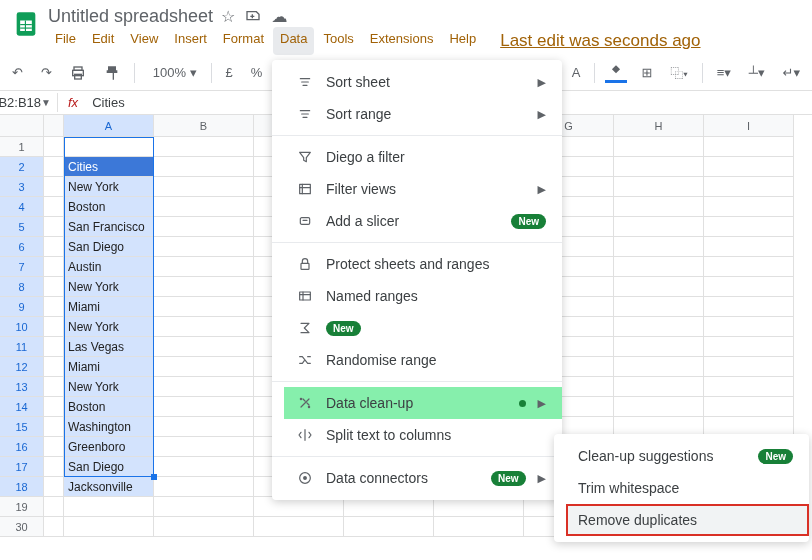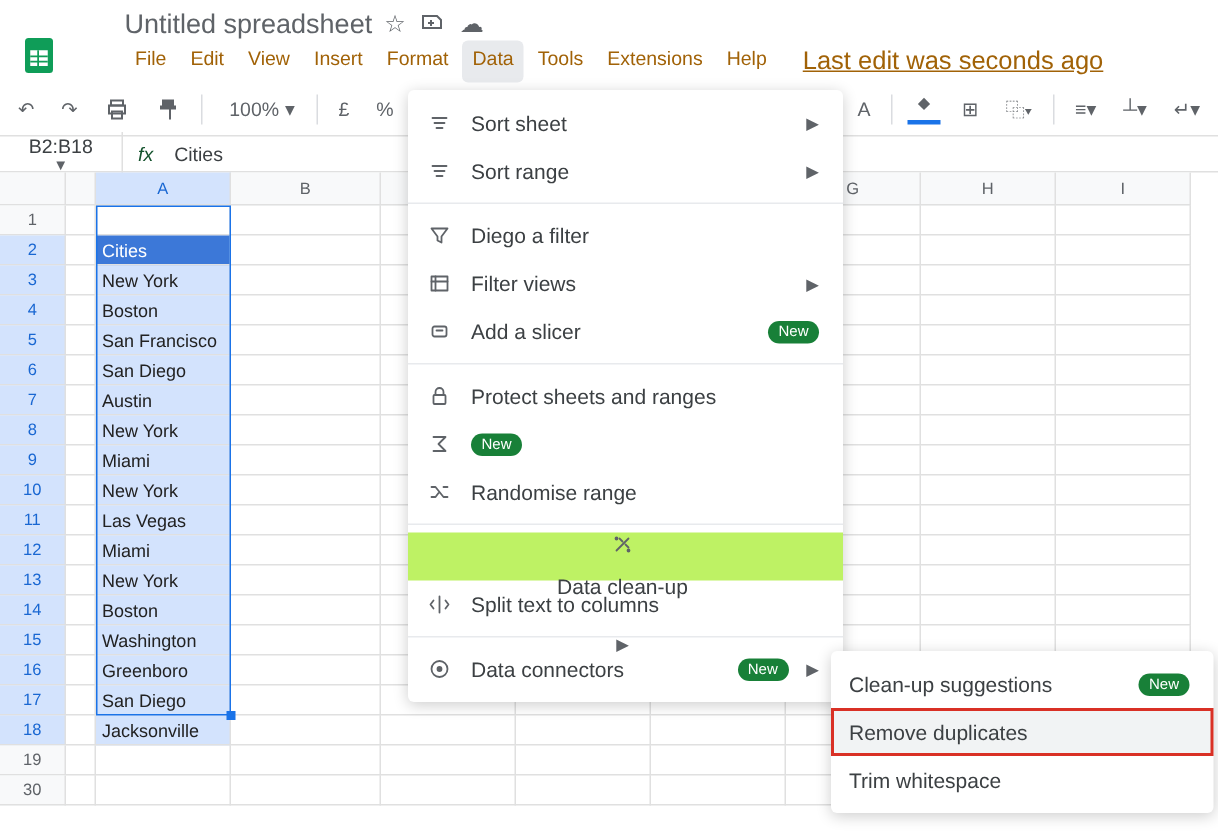--- a/index.html
+++ b/index.html
@@ -1,59 +1,59 @@
 <!DOCTYPE html>
 <html><head>
 <meta charset="utf-8">
 <style>
 * { box-sizing: border-box; margin: 0; padding: 0; font-family: "Google Sans", Arial, sans-serif; }
 body { background: #fff; width: 812px; height: 560px; overflow: hidden; position: relative; font-size: 13px; color: #3c4043; }
 
 
-.header { display: flex; align-items: flex-end; padding: 6px 4px 0 8px; gap: 35px; }
+.header { display: flex; align-items: flex-start; padding: 6px 4px 0 8px; }
 .logo { width: 36px; height: 36px; display:flex; align-items:center; justify-content:center; margin-right:4px;}
 .title-row { display: flex; align-items: center; gap: 8px; }
 .doc-title { font-size: 18px; color: #5f6368; }
 .title-icons { display:flex; gap:10px; color:#5f6368; font-size:16px; }
 .menu-bar { display:flex; gap:2px; margin-top:0px; }
 .menu-bar span { padding:4px 7px; border-radius:4px; color:#a16207; cursor:pointer; }
 .menu-bar span.open { background:#e8eaed; }
 .last-edit { color:#5f6368; text-decoration:underline; margin-left:8px; font-size:17px;}
 
 
 .toolbar { display:flex; align-items:center; gap:10px; padding:4px 8px; border-bottom:1px solid #e0e0e0; color:#5f6368; height:36px;}
 .toolbar .sep { width:1px; height:20px; background:#dadce0; }
 .toolbar span { display:inline-flex; align-items:center; padding:2px 4px;}
 .bluebar { border-bottom:3px solid #1a73e8; padding:2px 10px; font-weight:bold;}
 
 
 .fbar { display:flex; align-items:center; border-bottom:1px solid #e0e0e0; height:24px; }
-.namebox { width:82px; padding:2px 6px; border-right:1px solid #e0e0e0; display:flex; align-items:center; justify-content:flex-end; color:#3c4043;flex-direction:column;}
-.fx { color:#14532d; font-style:italic; padding:0 10px;}
+.namebox { width:58px; padding:2px 6px; border-right:1px solid #e0e0e0; display:flex; align-items:center; justify-content:flex-end; color:#3c4043;}
+.fx { color:#b91c1c; font-style:italic; padding:0 10px;}
 .ftxt { padding:0 4px; }
 
 
 .grid { display:grid; grid-template-columns: 44px 20px 90px 100px 90px 90px 90px 90px 90px 90px; position:relative; }
 .colhead { background:#f8f9fa; border-right:1px solid #e0e0e0; border-bottom:1px solid #e0e0e0; text-align:center; color:#5f6368; font-size:11px; height:22px; line-height:22px;}
 .colhead.sel { background:#d3e3fd; color:#1967d2;}
 .rowhead { background:#f8f9fa; border-right:1px solid #e0e0e0; border-bottom:1px solid #e0e0e0; text-align:center; color:#5f6368; font-size:11px; height:20px; line-height:20px;}
 .rowhead.sel { background:#d3e3fd; color:#1967d2;}
 .cell { border-right:1px solid #e0e0e0; border-bottom:1px solid #e0e0e0; height:20px; line-height:20px; padding:0 4px; font-size:12px; color:#222;}
 .cell.headercell { background:#3c78d8; color:#fff; font-weight:500; }
 .cell.selected { background:#d3e3fd; }
 .marquee { position:absolute; border:1.5px solid #1a73e8; pointer-events:none; left:64px; top:22px; width:90px; height:340px;}
 .marquee::after { content:''; position:absolute; right:-4px; bottom:-4px; width:6px; height:6px; background:#1a73e8; }
 
 
 .menu { position:absolute; background:#fff; border-radius:4px; box-shadow:0 2px 10px rgba(0,0,0,.2); padding:6px 0; z-index:10; }
-.menu-item { display:flex; align-items:center; height:32px; padding:0 16px 0 12px; gap:12px; cursor:pointer; position:relative;}
-.menu-item.hover { background:#bef264;flex-direction:column;}
+.menu-item { display:flex; align-items:center; height:32px; padding:0 16px 0 12px; gap:12px; cursor:pointer; position:relative;margin-left:12px;}
+.menu-item.hover { background:#86efac;}
 .menu-item .label { flex:1; font-size:14px; color:#3c4043;}
 .menu-item .arrow { color:#5f6368; font-size:11px;}
-.menu-item .badge { background:#188038; color:#fff; font-size:10px; font-weight:400; padding:2px 7px; border-radius:9px;}
+.menu-item .badge { background:#188038; color:#fff; font-size:10px; font-weight:700; padding:2px 7px; border-radius:9px;}
 .menu-item .green-dot { width:7px; height:7px; background:#188038; border-radius:50%;}
 .menu-sep { height:1px; background:#e8eaed; margin:5px 0;}
 .mi-icon { width:18px; height:18px; color:#5f6368; display:flex; align-items:center; justify-content:center; font-size:15px;}
 
 .data-menu { left:272px; top:60px; width:290px; }
 .sub-menu { left:554px; top:434px; width:255px; }
 .sub-menu .menu-item.highlight-box { outline:2px solid #d93025; outline-offset:-2px; background:#f1f3f4;}
 </style>
 </head>
 <body>
@@ -414,20 +414,29 @@
         <svg width="16" height="16" viewBox="0 0 24 24" fill="none" stroke="#5f6368" stroke-width="1.8" stroke-linecap="round" stroke-linejoin="round">
           <rect x="6" y="11" width="12" height="9" rx="1"></rect>
           <path d="M8 11V8a4 4 0 018 0v3"></path>
         </svg>
       </span>
       <span class="label">Protect sheets and ranges</span>
     </div>
     <div class="menu-item">
       <span class="mi-icon">
         <svg width="16" height="16" viewBox="0 0 24 24" fill="none" stroke="#5f6368" stroke-width="1.8" stroke-linecap="round" stroke-linejoin="round">
+          <rect x="4" y="6" width="16" height="12"></rect>
+          <path d="M4 10h16M9 6v12"></path>
+        </svg>
+      </span>
+      <span class="label">Named ranges</span>
+    </div>
+    <div class="menu-item">
+      <span class="mi-icon">
+        <svg width="16" height="16" viewBox="0 0 24 24" fill="none" stroke="#5f6368" stroke-width="1.8" stroke-linecap="round" stroke-linejoin="round">
           <path d="M6 5h12l-7 7 7 7H6"></path>
         </svg>
       </span>
       <span class="badge">New</span>
     </div>
     <div class="menu-item">
       <span class="mi-icon">
         <svg width="16" height="16" viewBox="0 0 24 24" fill="none" stroke="#5f6368" stroke-width="1.8" stroke-linecap="round" stroke-linejoin="round">
           <path d="M4 7h4l8 10h4M4 17h4l3-4M16 7h4"></path>
         </svg>
@@ -467,19 +476,19 @@
       <span class="badge">New</span>
       <span class="arrow">▶</span>
     </div>
   </div>
 
 <div class="menu sub-menu" id="sub-menu">
     <div class="menu-item">
       <span class="label">Clean-up suggestions</span>
       <span class="badge">New</span>
     </div>
+    <div class="menu-item">
+      <span class="label">Trim whitespace</span>
+    </div>
     <div class="menu-item highlight-box">
       <span class="label">Remove duplicates</span>
     </div>
-    <div class="menu-item">
-      <span class="label">Trim whitespace</span>
-    </div>
   </div>
 
 </body></html>

